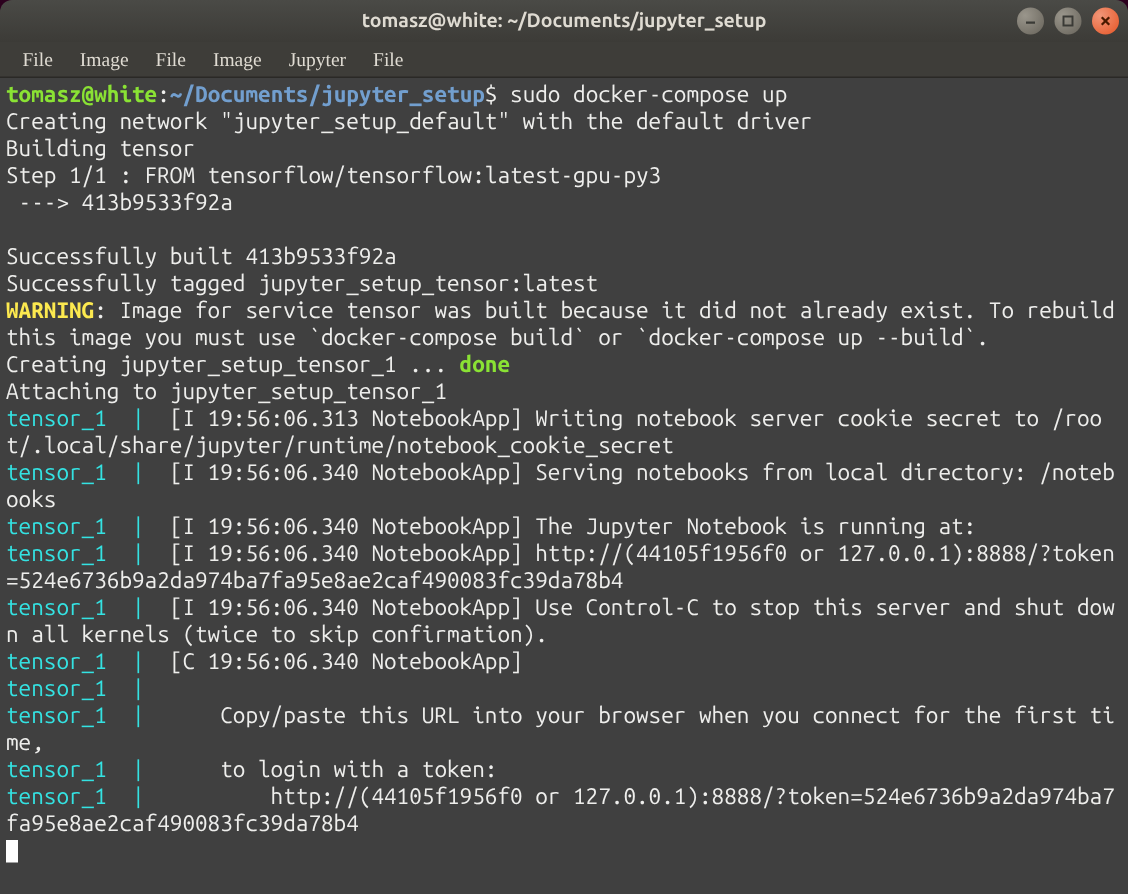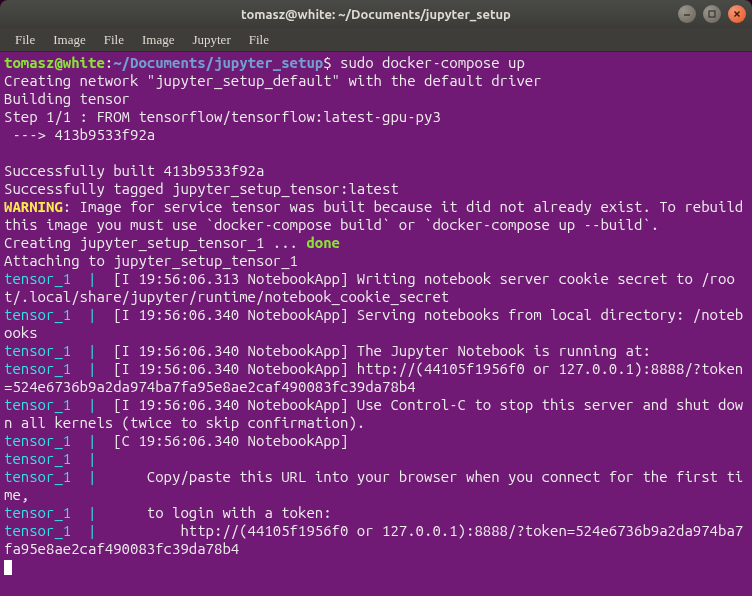--- a/index.html
+++ b/index.html
@@ -69,21 +69,21 @@
   color: #dfdbd2;
   border-bottom: 1px solid #2a2926;
 }
 .menu-item {
   padding: 3px 9px;
   cursor: pointer;
 }
 
 .terminal {
   flex: 1;
-  background: #701a75;
+  background: #404040;
   padding: 2px 4px;
   font-size: 15px;
   line-height: 1.2;
   color: #ffffff;
   overflow: hidden;
   white-space: pre-wrap;
   word-break: break-all;
 }
 .green { color: #8ae234; font-weight: bold; }
 .blue { color: #729fcf; font-weight: bold; }

